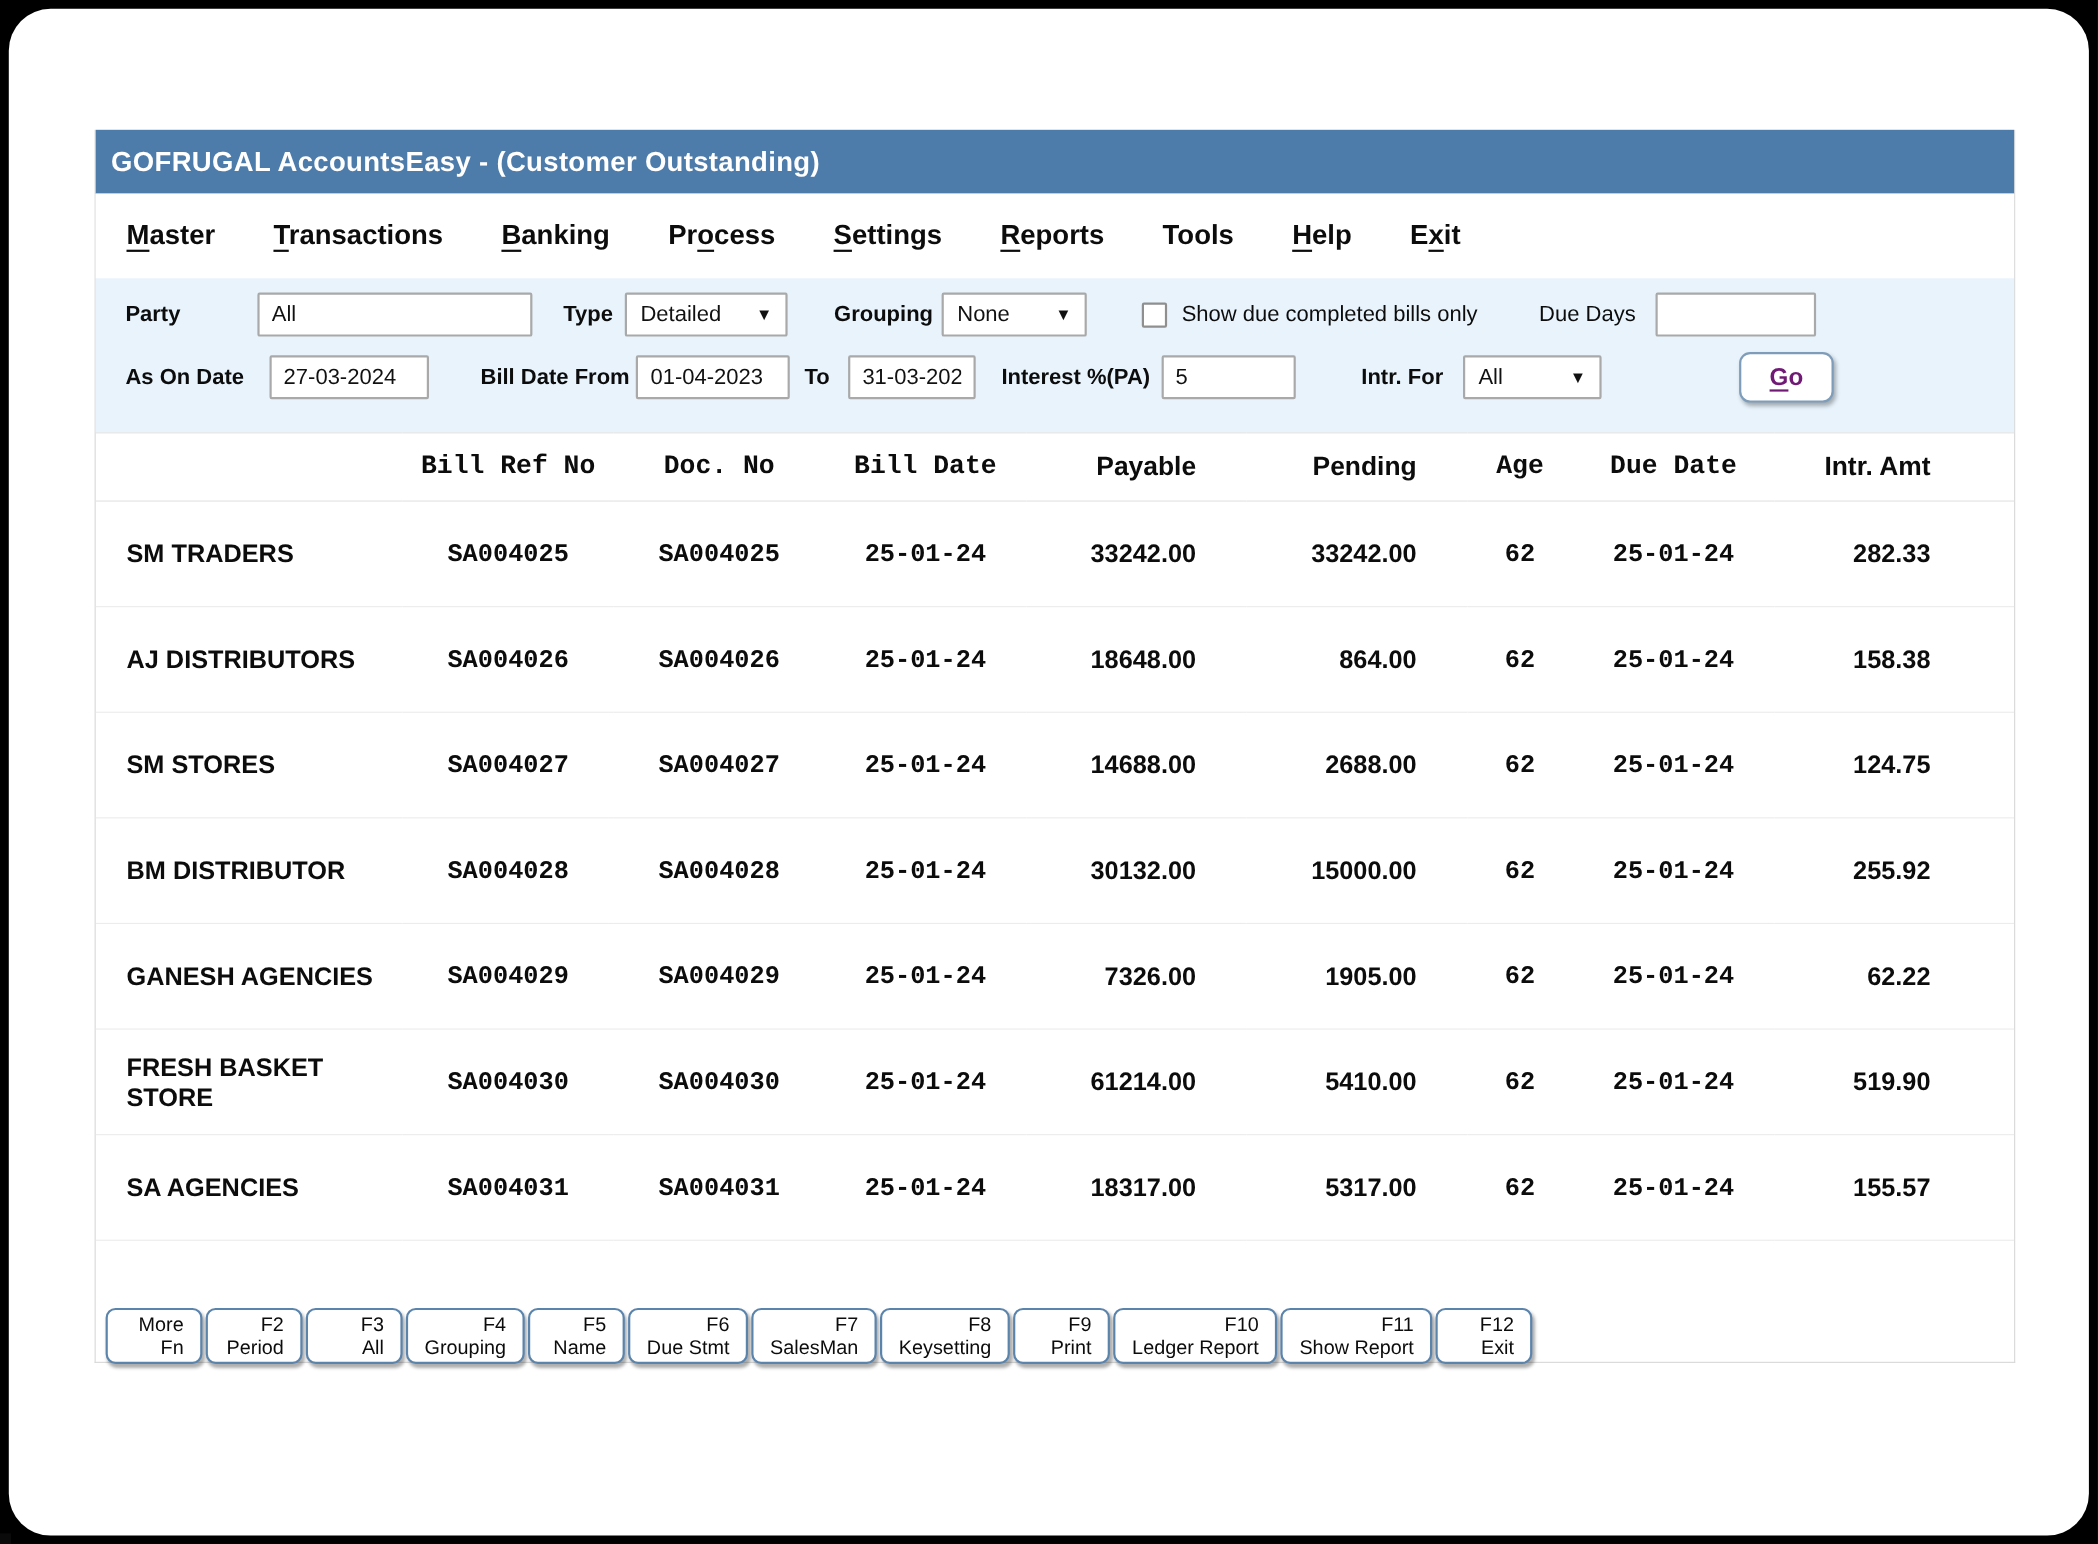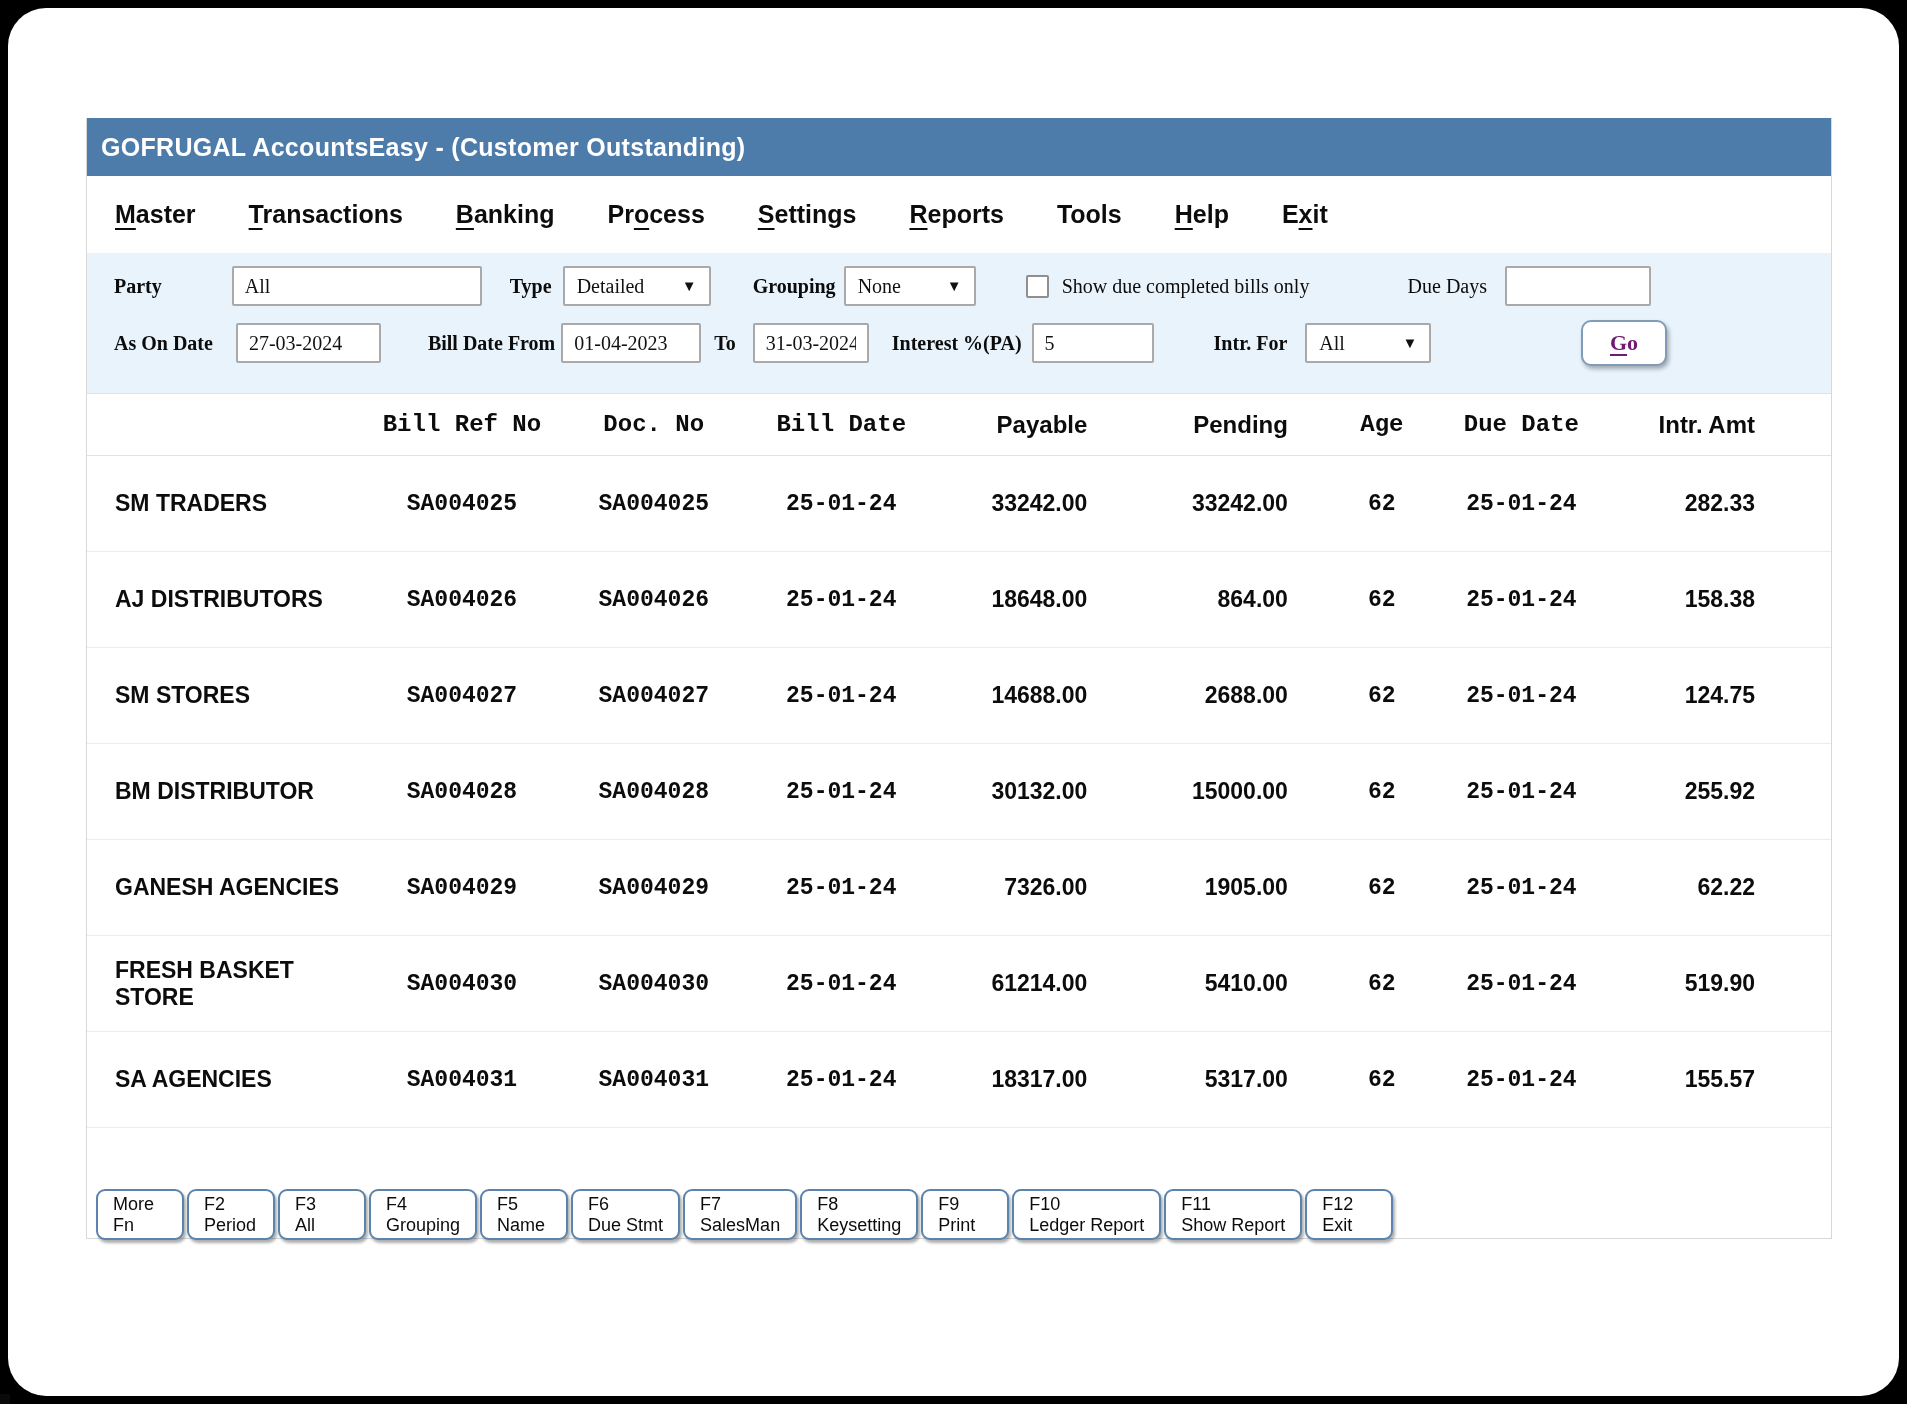--- a/index.html
+++ b/index.html
@@ -14,21 +14,21 @@
 
   .titlebar { height:58px; background:#4d7cab; display:flex; align-items:center;
     padding-left:14px; color:#fff; font-size:25px; font-weight:700; letter-spacing:.3px; }
 
   .menubar { height:77px; background:#fff; display:flex; align-items:center;
     gap:53px; padding-left:28px; font-size:25px; font-weight:600; color:#0c0c0c; }
   .menu-item { cursor:default; white-space:nowrap; }
   .menu-item .u { text-decoration:underline; text-underline-offset:5px; text-decoration-thickness:2px; }
 
   .filters { background:#e8f3fc; padding:13px 164px 0 27px; height:140px; }
-  .frow { display:flex; align-items:center;font-family:Liberation Serif, serif; }
+  .frow { display:flex; align-items:center; }
   .frow1 { height:40px; padding-right:16px; }
   .frow2 { height:46px; margin-top:14px; }
   .flabel { font-size:20px; font-weight:700; color:#0c0c0c; white-space:nowrap; }
   .tinput { height:40px; border:2px solid #a9a9a9; border-radius:2px; background:#fff;
     font-family:inherit; font-size:20px; font-weight:500; padding:0 11px; color:#111; outline:none; }
   .select { height:40px; border:2px solid #a9a9a9; border-radius:2px; background:#fff;
     display:flex; align-items:center; justify-content:space-between; padding:0 12px;
     font-size:20px; font-weight:500; color:#111; cursor:default; }
   .select .arrow { font-size:15px; color:#111; margin-left:8px; }
   .checkbox { width:23px; height:23px; border:2px solid #8f8f8f; border-radius:2px; background:#fff; }
@@ -48,21 +48,21 @@
   .colAge   { width:5.5%; } .colDue  { width:10.5%; }.colIntr { width:12.5%; }
   .name { text-align:left; padding-left:28px; font-weight:700; }
   .ctr  { text-align:center;font-family:Liberation Mono, monospace; }
   .rgt  { text-align:right; padding-right:46px; }
   .intr { text-align:right; padding-right:76px; }
 
   .footer { position:relative; height:110px; }
   .fnrow { position:absolute; left:9px; bottom:-2px; display:flex; gap:3px; }
   .fn-btn { background:#fff; border:2px solid #5b84ad; border-radius:9px;
     box-shadow:2px 3px 3px rgba(0,0,0,.32); min-width:88px; height:51px;
-    display:flex; flex-direction:column; align-items:flex-start; justify-content:center;
+    display:flex; flex-direction:column; align-items:flex-end; justify-content:center;
     padding:2px 15px; font-family:inherit; font-size:18px; line-height:21px;
     font-weight:500; color:#0c0c0c; white-space:nowrap; cursor:default; }
 </style>
 </head>
 <body>
 
 <div class="stage">
   <div class="card">
 
     <div class="window">

